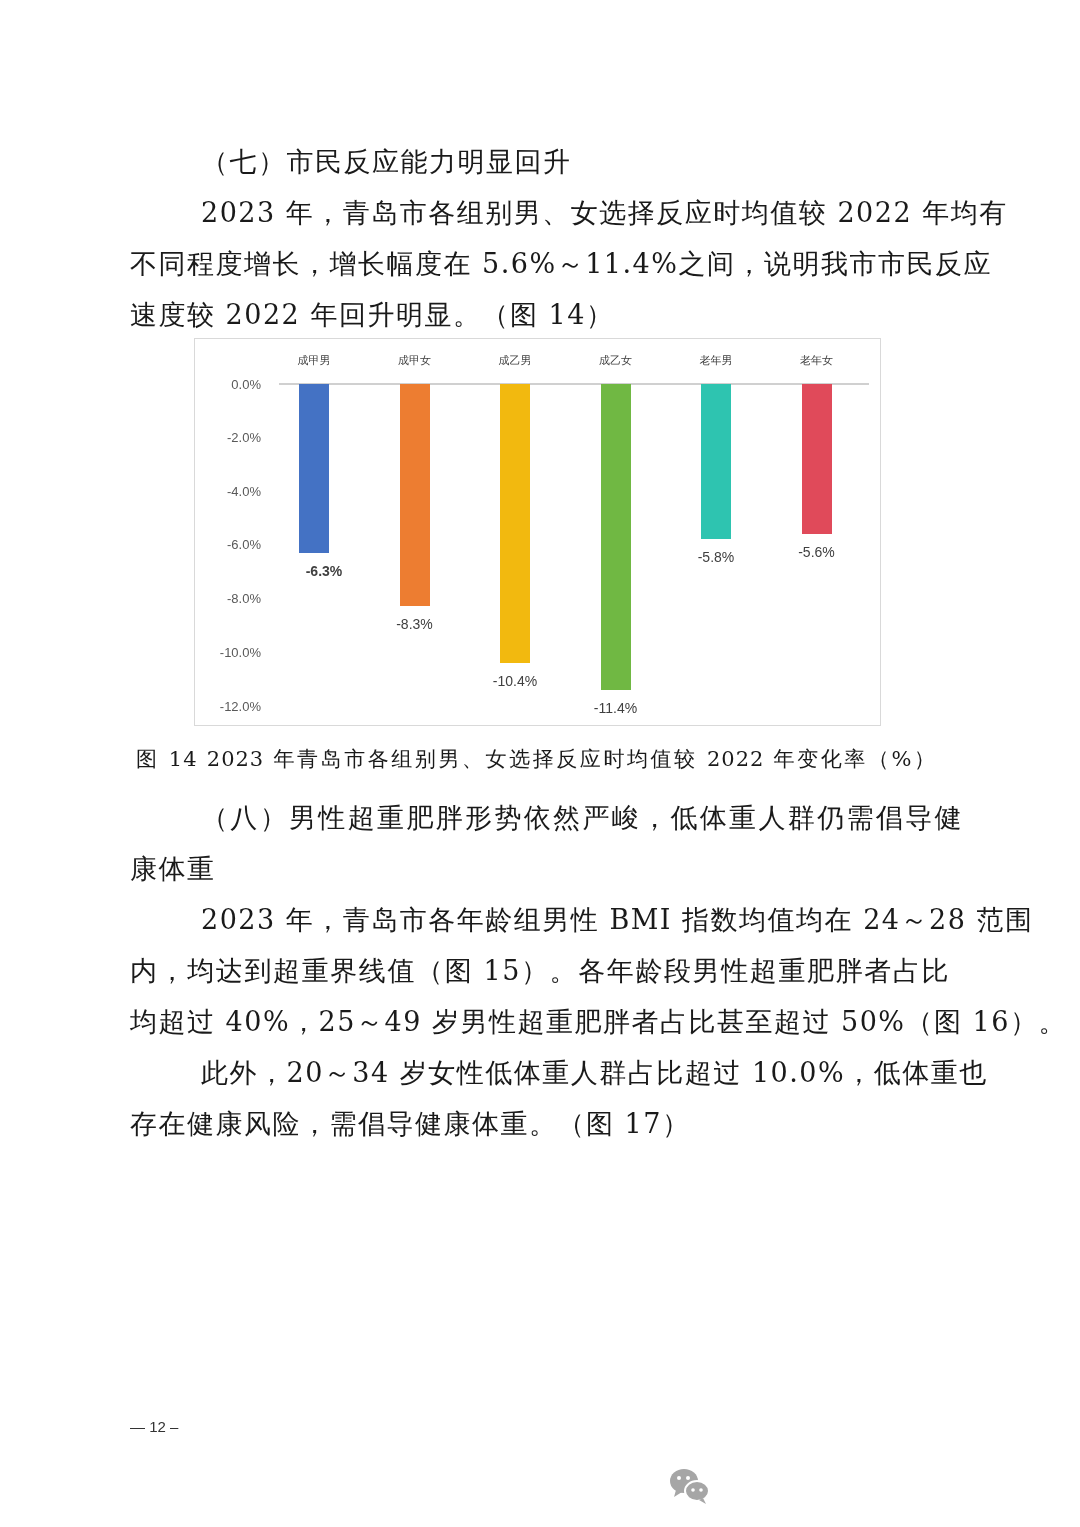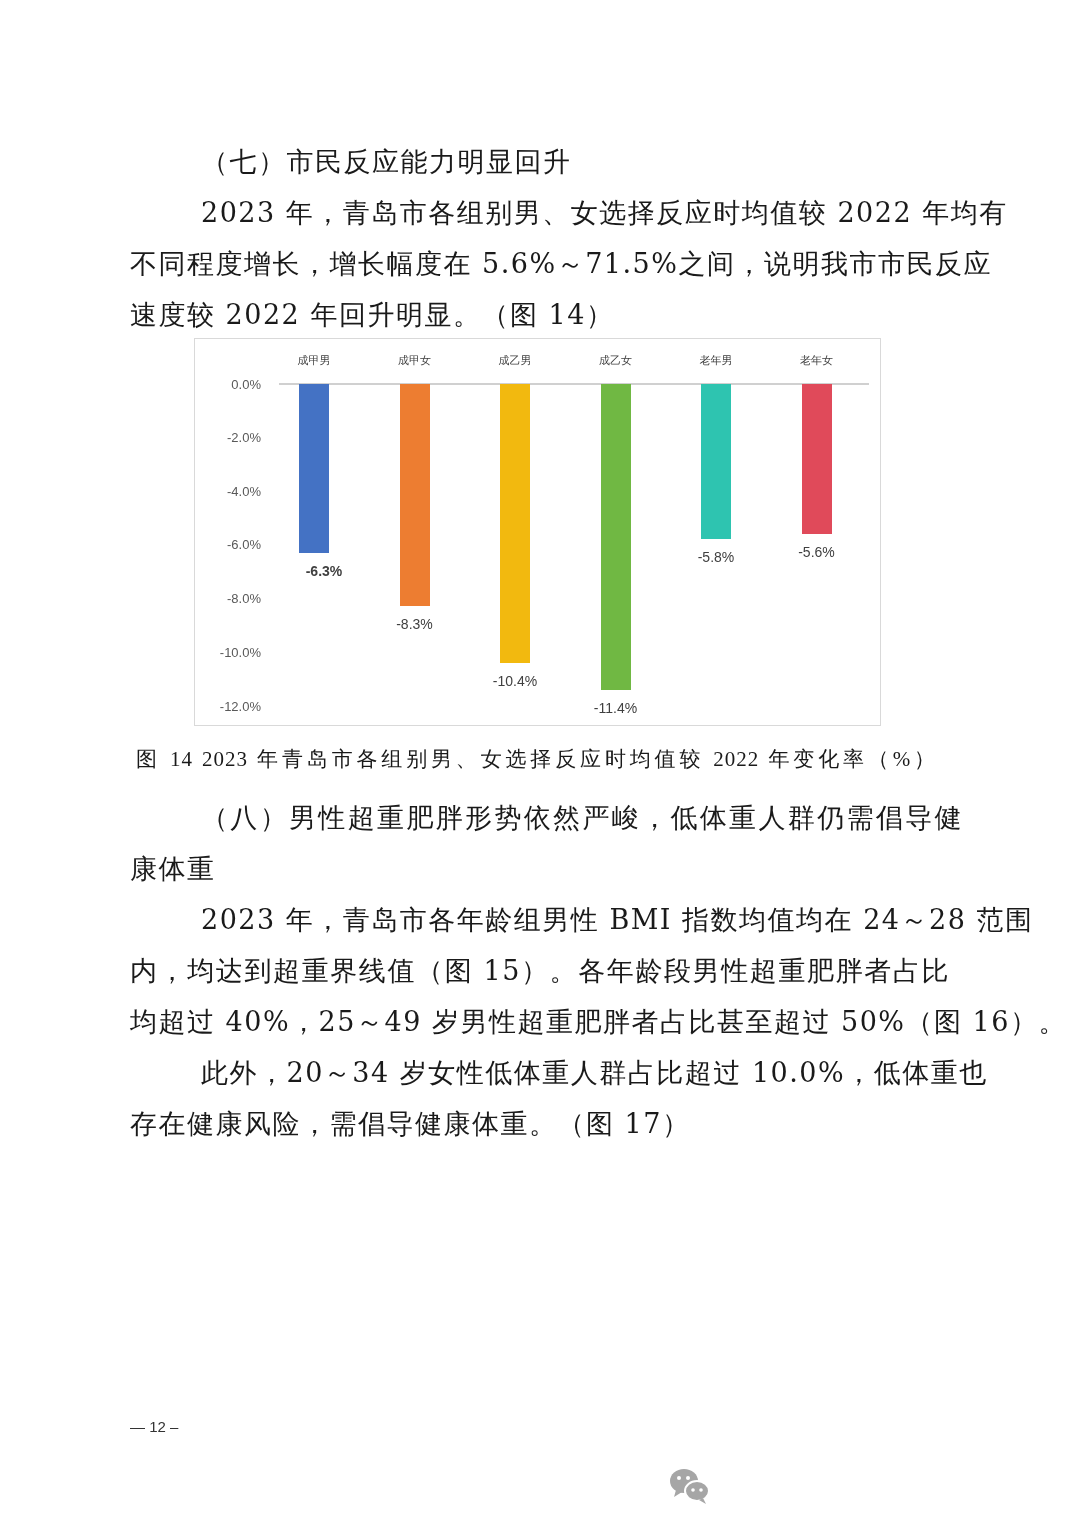--- a/index.html
+++ b/index.html
@@ -43,21 +43,21 @@
       position: absolute; left: 668px; top: 1464px; height: 44px; display: flex; align-items: center; gap: 10px;
       color: #9a9a9a; font-size: 29px; font-family: "DejaVu Sans", "Liberation Sans", sans-serif;
     }
     .wm-icon { width: 44px; height: 40px; position: relative; }
   </style>
 </head>
 <body>
 
 <div class="line indent" style="top:144px;">（七）市民反应能力明显回升</div>
 <div class="line indent justify" style="top:195px;">2023 年，青岛市各组别男、女选择反应时均值较 2022 年均有</div>
-<div class="line justify" style="top:246px;">不同程度增长，增长幅度在 5.6%～71.5%之间，说明我市市民反应</div>
+<div class="line justify" style="top:246px;">不同程度增长，增长幅度在 5.6%～11.4%之间，说明我市市民反应</div>
 <div class="line" style="top:297px;">速度较 2022 年回升明显。（图 14）</div>
 
 <div id="chart">
   <div class="ytick" style="top:45px;">0.0%</div>
   <div class="ytick" style="top:98px;">-2.0%</div>
   <div class="ytick" style="top:152px;">-4.0%</div>
   <div class="ytick" style="top:205px;">-6.0%</div>
   <div class="ytick" style="top:259px;">-8.0%</div>
   <div class="ytick" style="top:313px;">-10.0%</div>
   <div class="ytick" style="top:367px;">-12.0%</div>
@@ -79,21 +79,21 @@
       <div class="dlabel" style="left: 420.5px; top: 360.52px;">-11.4%</div>
       <div class="cat" style="left: 521px;">老年男</div>
       <div class="bar" style="left: 521px; height: 155.44px; background: rgb(46, 196, 176);"></div>
       <div class="dlabel" style="left: 521px; top: 210.44px;">-5.8%</div>
       <div class="cat" style="left: 621.5px;">老年女</div>
       <div class="bar" style="left: 621.5px; height: 150.08px; background: rgb(224, 74, 90);"></div>
       <div class="dlabel" style="left: 621.5px; top: 205.08px;">-5.6%</div>
     </div>
 </div>
 
-<div class="caption" style="top:744px;font-family:Liberation Serif, serif;">图 14  2023 年青岛市各组别男、女选择反应时均值较 2022 年变化率（%）</div>
+<div class="caption" style="top:744px;">图 14  2023 年青岛市各组别男、女选择反应时均值较 2022 年变化率（%）</div>
 
 <div class="line indent justify" style="top:800px;">（八）男性超重肥胖形势依然严峻，低体重人群仍需倡导健</div>
 <div class="line" style="top:851px;">康体重</div>
 <div class="line indent justify" style="top:902px;">2023 年，青岛市各年龄组男性 BMI 指数均值均在 24～28 范围</div>
 <div class="line justify" style="top:953px;">内，均达到超重界线值（图 15）。各年龄段男性超重肥胖者占比</div>
 <div class="line justify" style="top:1004px;">均超过 40%，25～49 岁男性超重肥胖者占比甚至超过 50%（图 16）。</div>
 <div class="line indent justify" style="top:1055px;">此外，20～34 岁女性低体重人群占比超过 10.0%，低体重也</div>
 <div class="line" style="top:1106px;">存在健康风险，需倡导健康体重。（图 17）</div>
 
 <div class="page-num">— 12 –</div>

